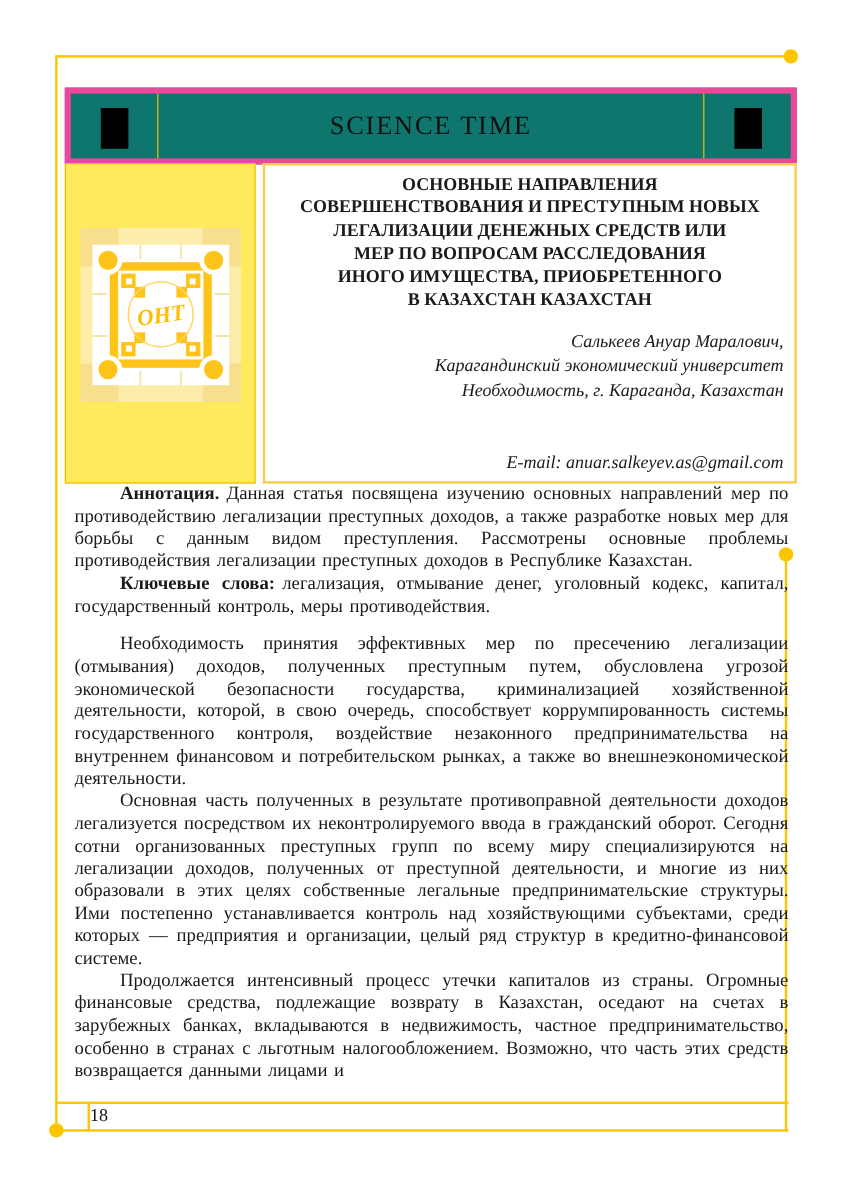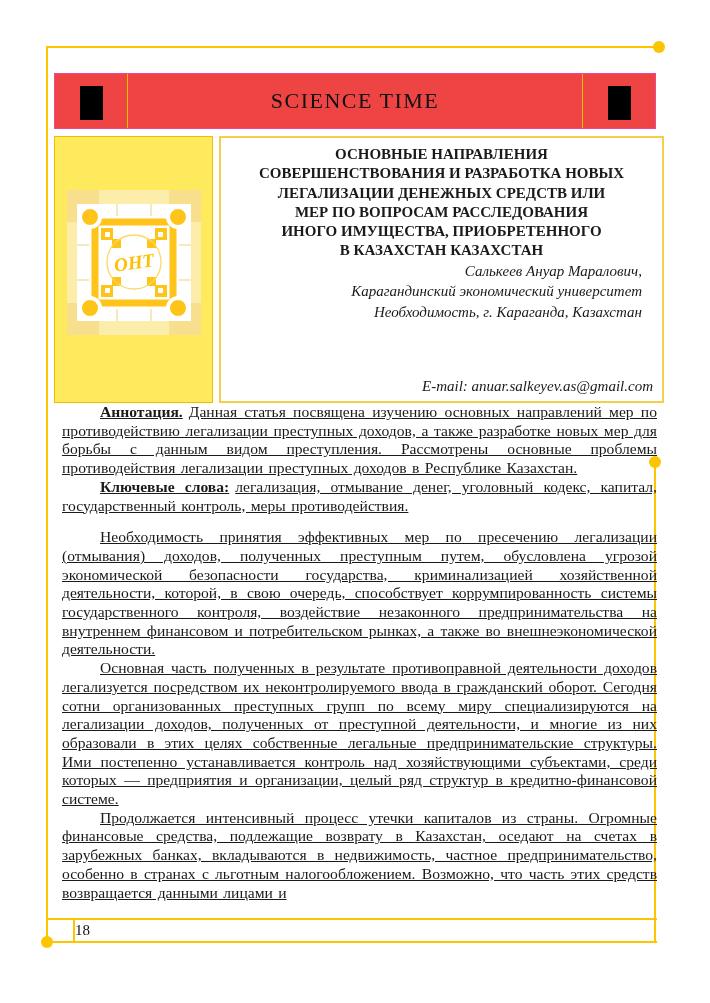--- a/index.html
+++ b/index.html
@@ -11,48 +11,48 @@
   .frame-top{position:absolute;left:47px;top:46px;width:611px;height:2px;background:#fdc500;}
   .frame-left{position:absolute;left:46px;top:46px;width:2px;height:897px;background:#fdc500;}
   .frame-right{position:absolute;left:654px;top:462px;width:2px;height:481px;background:#fdc500;}
   .dot{position:absolute;width:12px;height:12px;border-radius:50%;background:#fdc500;}
   .dot-tr{left:653px;top:41px;}
   .dot-bl{left:41px;top:936px;}
   .dot-r{left:649px;top:456px;}
   
   .header{
     position:absolute;left:54px;top:73px;width:600px;height:54px;
-    background:#ef4444;border:1px solid #ec4899;display:flex;gap:36px;
+    background:#0f766e;border:5px solid #ec4899;display:flex;gap:36px;
   }
   .header-cell{display:flex;align-items:center;justify-content:center;}
   .header-side{width:72px;border-right:1px solid #eebe00;}
   .header-side.right{border-right:none;border-left:1px solid #eebe00;}
   .header-center{flex:1;}
   .black-rect{width:23px;height:34px;background:#000;margin-top:4px;}
   .journal-name{font-size:22px;letter-spacing:1.5px;color:#111;}
   
   .sidebar{
     position:absolute;left:54px;top:136px;width:159px;height:267px;
     background:#ffe95d;border:1px solid #eebe00;box-sizing:border-box;
   }
   .sidebar svg{position:absolute;left:12px;top:53px;}
   
   .titlebox{
     position:absolute;left:219px;top:136px;width:445px;height:267px;
     background:#ffffff;border:2px solid #f6ce4b;box-sizing:border-box;
   }
   .article-title{margin-top:7px;text-align:center;font-weight:bold;font-size:15px;line-height:19.3px;}
-  .authors{text-align:right;font-style:italic;font-size:15px;line-height:20.5px;padding-right:20px;}
+  .authors{margin-top:14px;text-align:right;font-style:italic;font-size:15px;line-height:20.5px;padding-right:9px;}
   .email{position:absolute;right:9px;bottom:6px;text-align:left;font-style:italic;font-size:15px;}
   
   .bodytext{
     position:absolute;left:62px;top:403px;width:595px;height:514px;overflow:hidden;
     font-size:15.6px;line-height:18.7px;text-align:justify;word-spacing:1.5px;
   }
-  .bodytext p{margin:0;text-indent:38px;text-decoration:underline;}
+  .bodytext p{margin:0;text-indent:38px;}
   .bodytext p.gap-top{margin-top:13px;}
   .bodytext b{margin-right:6px;}
   
   .footer-line{position:absolute;left:47px;width:610px;height:2px;background:#fdc500;}
   .footer-line.top{top:918px;}
   .footer-line.bottom{top:941px;}
   .footer-vline{position:absolute;left:73px;top:918px;width:2px;height:25px;background:#fdc500;}
   .page-number{
     position:absolute;left:75px;top:920px;width:580px;height:21px;
     text-align:left;font-size:15px;line-height:21px;color:#111;
@@ -129,21 +129,21 @@
       </g>
 
       <circle cx="67" cy="72" r="27" fill="none" stroke="#ffd863" stroke-width="1.3"></circle>
       <text x="67" y="79" text-anchor="middle" font-size="19" font-style="italic" font-weight="bold" fill="#ffbe00" transform="rotate(-8 67 72)" font-family="Liberation Serif, serif">ОНТ</text>
     </svg>
   </div>
 
   <div class="titlebox">
     <div class="article-title">
       <div>ОСНОВНЫЕ НАПРАВЛЕНИЯ</div>
-      <div>СОВЕРШЕНСТВОВАНИЯ И РАЗРАБОТКА НОВЫХ</div>
+      <div>СОВЕРШЕНСТВОВАНИЯ И ПРЕСТУПНЫМ НОВЫХ</div>
       <div>ЛЕГАЛИЗАЦИИ ДЕНЕЖНЫХ СРЕДСТВ ИЛИ</div>
       <div>МЕР ПО ВОПРОСАМ РАССЛЕДОВАНИЯ</div>
       <div>ИНОГО ИМУЩЕСТВА, ПРИОБРЕТЕННОГО</div>
       <div>В КАЗАХСТАН КАЗАХСТАН</div>
     </div>
     <div class="authors">
       <div>Салькеев Ануар Маралович,</div>
       <div>Карагандинский экономический университет</div>
       <div>Необходимость, г. Караганда, Казахстан</div>
     </div>

